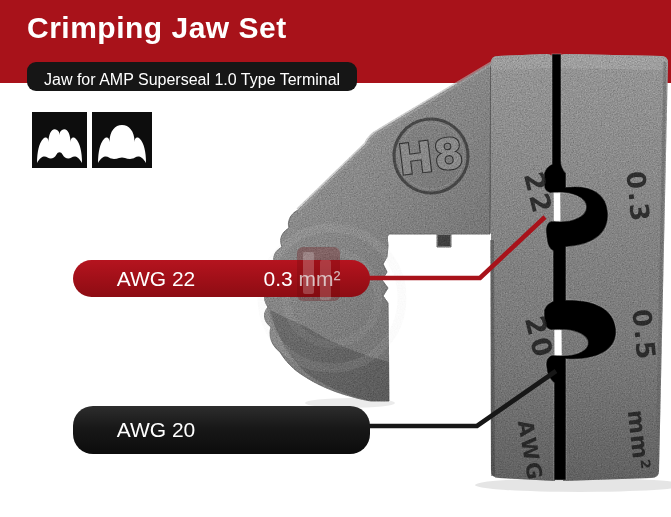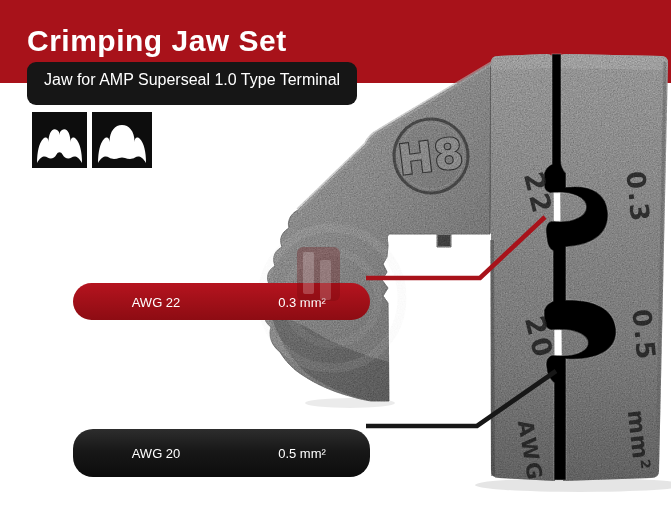--- a/index.html
+++ b/index.html
@@ -3,36 +3,36 @@
 <meta charset="utf-8">
 <style>
   html,body{margin:0;padding:0;background:#ffffff;}
   #canvas{
     position:relative;width:671px;height:517px;overflow:hidden;
     background:#ffffff;font-family:"Liberation Sans",sans-serif;
   }
   
   .header-band{position:absolute;left:0;top:0;width:671px;height:83px;background:#a8121a;z-index:0;}
   .page-title{
-    position:absolute;left:27px;top:24px;z-index:2;
+    position:absolute;left:27px;top:11px;z-index:2;
     color:#ffffff;font-size:30px;font-weight:bold;letter-spacing:.5px;white-space:nowrap;
   }
   .subtitle-badge{
     position:absolute;left:27px;top:62px;z-index:2;
-    background:#161616;color:#ffffff;font-size:16px;line-height:35px;height:43px;
+    background:#161616;color:#ffffff;font-size:16px;line-height:35px;height:29px;
     padding:0 17px;border-radius:9px;white-space:nowrap;
   }
   
   .icon-row{position:absolute;left:32px;top:112px;z-index:2;display:flex;gap:5px;}
   .icon-box{background:#0d0d0d;display:block;}
   
   #tool-layer{position:absolute;left:0;top:0;width:671px;height:517px;z-index:1;}
   
   .pill{
-    position:absolute;left:73px;width:297px;z-index:3;color:#ffffff;font-size:13px;margin-top:23px;
+    position:absolute;left:73px;width:297px;z-index:3;color:#ffffff;font-size:21px;
   }
   .pill .awg{position:absolute;left:24px;width:118px;text-align:center;top:50%;transform:translateY(-50%);}
   .pill .size{position:absolute;left:168px;width:122px;text-align:center;top:50%;transform:translateY(-50%);}
   #pill-awg22{top:260px;height:37px;border-radius:19px;background:linear-gradient(180deg,#b5141f 0%,#a31019 45%,#8d0c13 100%);}
   #pill-awg20{top:406px;height:48px;border-radius:20px;background:linear-gradient(180deg,#2d2d2d 0%,#181818 45%,#0c0c0c 100%);}
   
   .watermark-logo{
     position:absolute;left:297px;top:247px;width:43px;height:54px;z-index:4;
     background:rgba(110,10,14,0.30);border-radius:6px;pointer-events:none;
   }
@@ -156,21 +156,20 @@
     <polyline points="366,278 480,278 545,217" fill="none" stroke="#a8121a" stroke-width="4.6"></polyline>
     <polyline points="366,426 477,426 556,371" fill="none" stroke="#171717" stroke-width="4.6"></polyline>
   </svg>
 
   <div class="pill" id="pill-awg22">
     <span class="awg">AWG 22</span>
     <span class="size">0.3 mm²</span>
   </div>
   <div class="pill" id="pill-awg20">
     <span class="awg">AWG 20</span>
-    <span class="size">0.5 mm²</span>
   </div>
 
   <div class="watermark-logo">
     <div class="bar-a"></div>
     <div class="bar-b"></div>
   </div>
 
 </div>
 
 </body></html>

